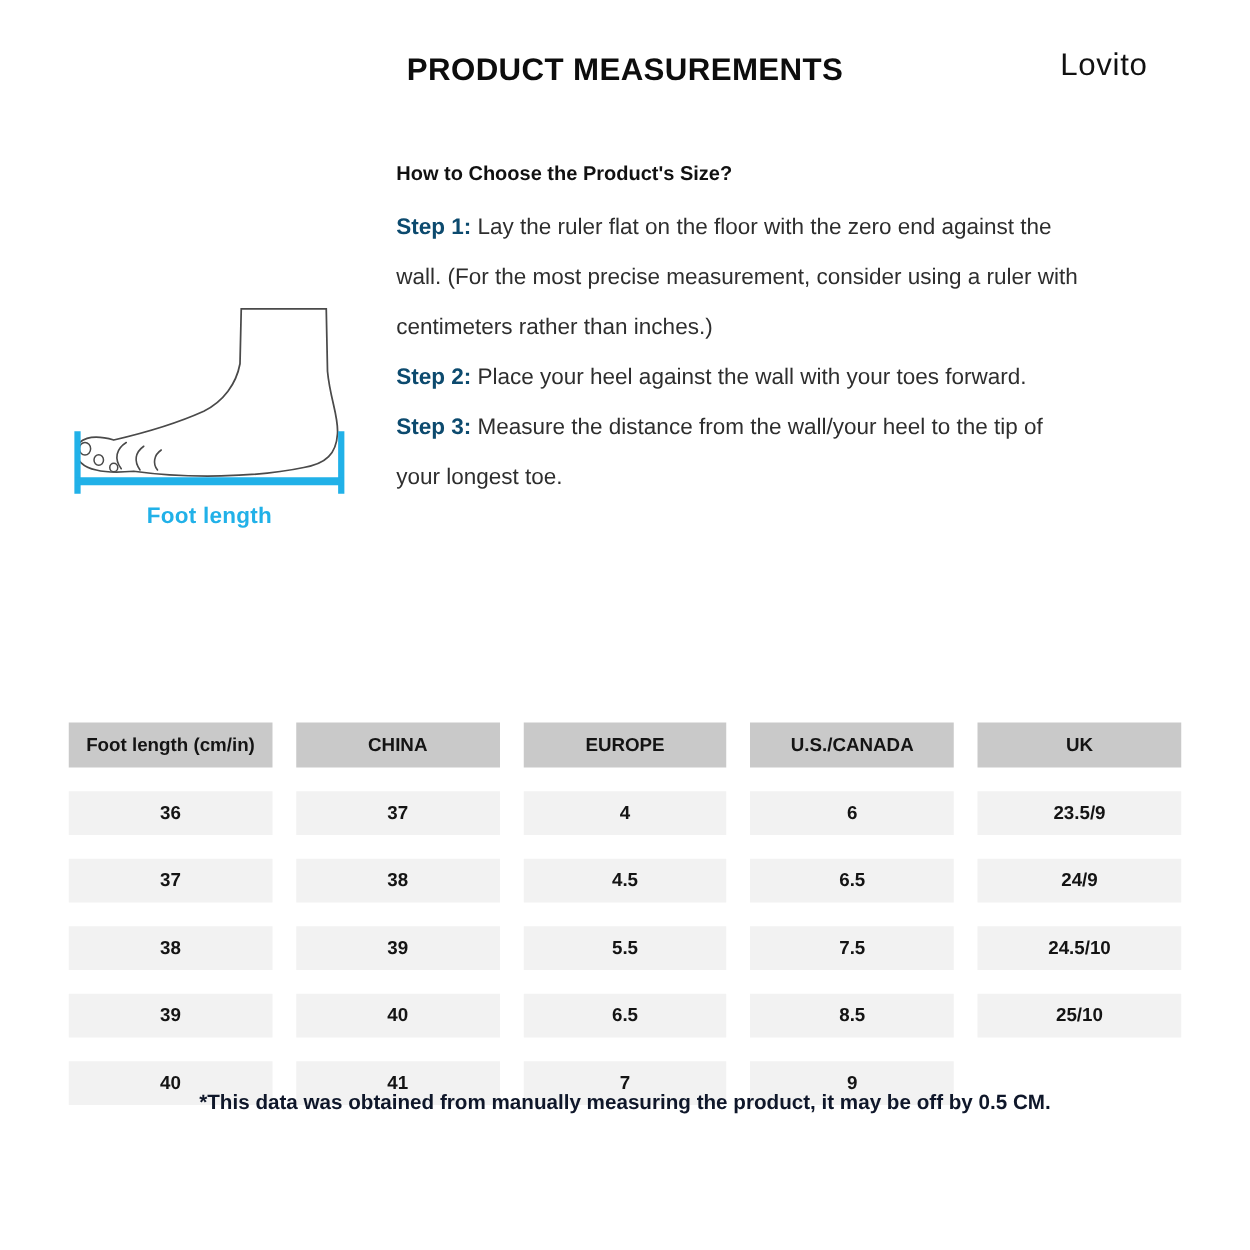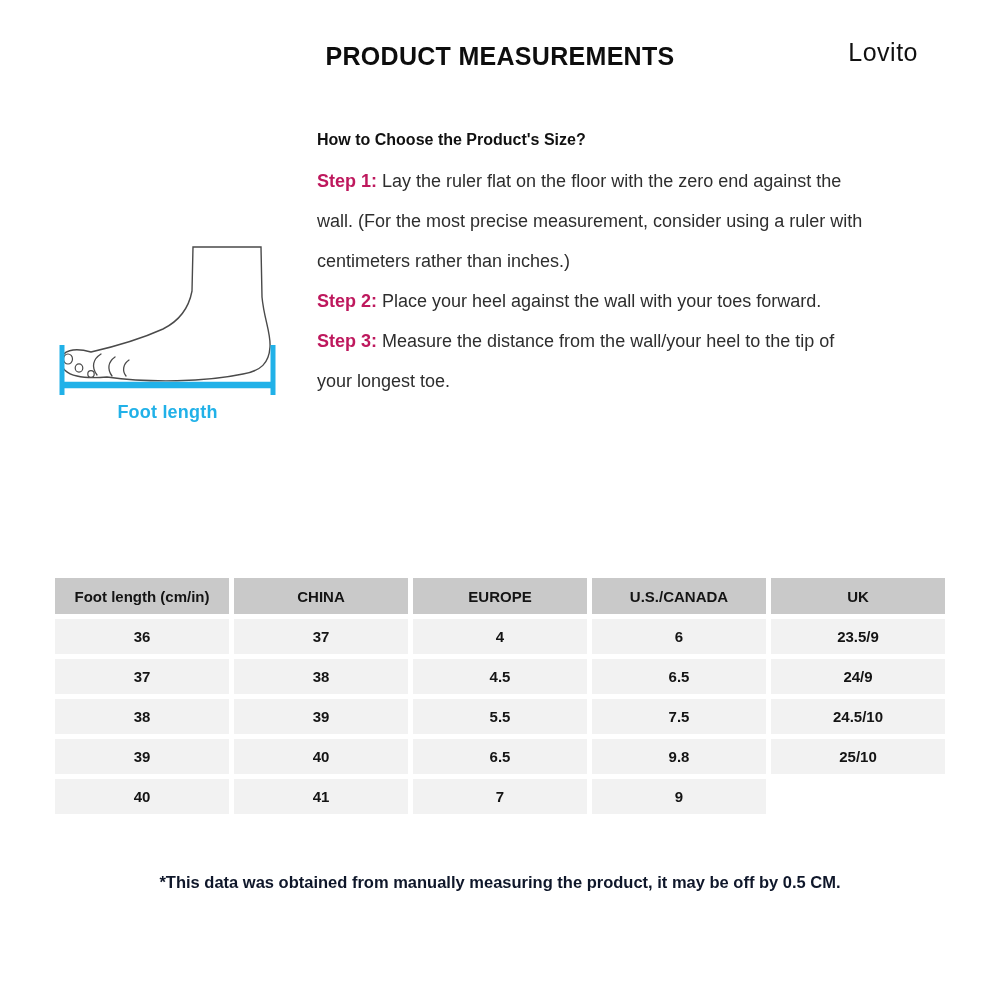--- a/index.html
+++ b/index.html
@@ -20,25 +20,25 @@
   .foot-detail { fill:none; stroke:#4a4a4a; stroke-width:1.3; stroke-linecap:round; }
   .nail { fill:#ffffff; stroke:#4a4a4a; stroke-width:1.2; }
   .bracket { stroke:var(--accent); }
   .diagram-label { margin-top:2px; text-align:center; font-size:18px; font-weight:700;
                    color:var(--accent); letter-spacing:.2px; }
 
   
   .instructions { position:absolute; left:317px; top:131px; width:600px; }
   .instructions h2 { font-size:16px; font-weight:800; color:#111; margin-bottom:12px; }
   .step { font-size:18px; line-height:40px; color:#2e2e2e; white-space:pre-line; }
-  .step b { color:#be185d; font-weight:700; }
+  .step b { color:#0c4a6e; font-weight:700; }
 
   
   .size-table { position:absolute; left:55px; top:578px; width:890px;
-                display:grid; grid-template-columns:repeat(5,1fr); gap:5px; }
+                display:grid; grid-template-columns:repeat(5,1fr); gap:19px; }
   .cell { display:flex; align-items:center; justify-content:center;
           font-size:15px; font-weight:700; color:#141414; }
   .th { background:var(--th-bg); height:36px; }
   .td { background:var(--td-bg); height:35px; }
 
   
   .footer-note { position:absolute; top:873px; left:0; width:1000px; text-align:center;
                  font-size:16.5px; font-weight:700; color:#0f172a; }
 </style>
 </head>
@@ -111,21 +111,21 @@
     <div class="cell td">24/9</div>
     <div class="cell td">38</div>
     <div class="cell td">39</div>
     <div class="cell td">5.5</div>
     <div class="cell td">7.5</div>
 
     <div class="cell td">24.5/10</div>
     <div class="cell td">39</div>
     <div class="cell td">40</div>
     <div class="cell td">6.5</div>
-    <div class="cell td">9.8</div>
+    <div class="cell td">8.5</div>
 
     <div class="cell td">25/10</div>
     <div class="cell td">40</div>
     <div class="cell td">41</div>
     <div class="cell td">7</div>
     <div class="cell td">9</div>
   </div>
 
   <div class="footer-note">*This data was obtained from manually measuring the product, it may be off by 0.5 CM.</div>
 

